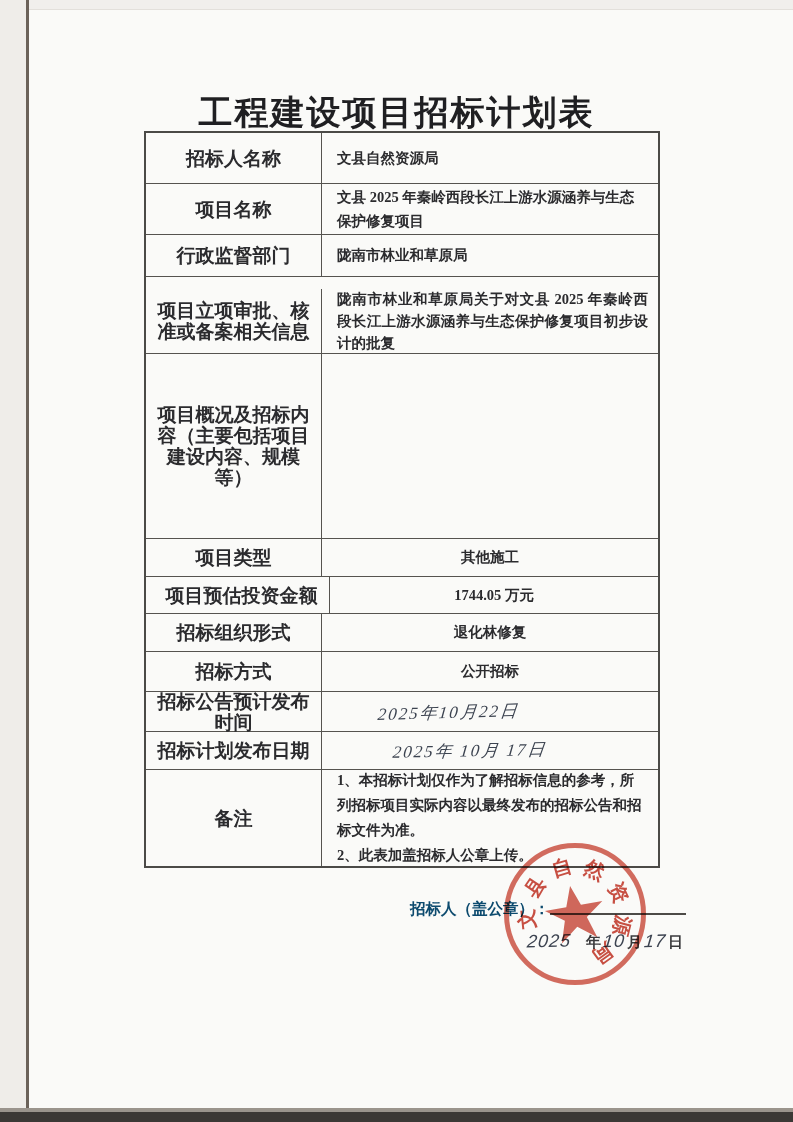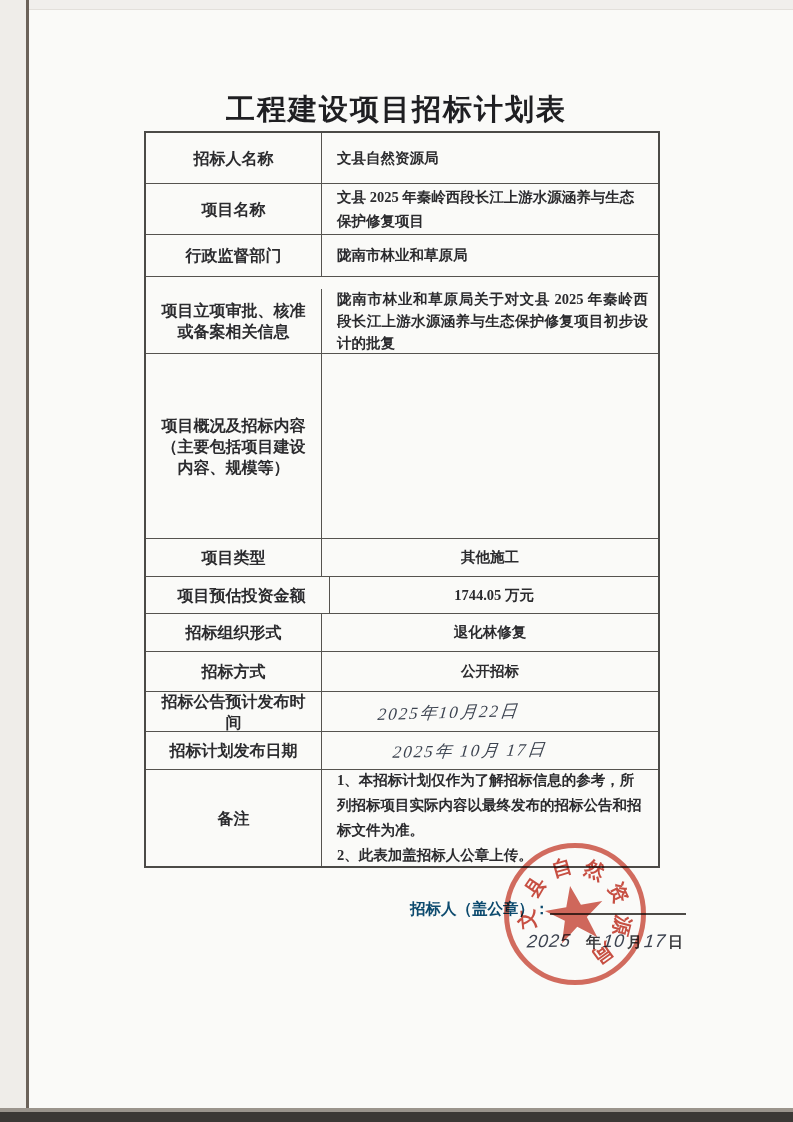--- a/index.html
+++ b/index.html
@@ -12,34 +12,34 @@
   
   .scan-left{position:absolute;left:0;top:0;width:26px;height:1122px;background:#efede9;}
   .scan-left-line{position:absolute;left:26px;top:0;width:3px;height:1122px;background:#6b6259;}
   .scan-top{position:absolute;left:29px;top:0;width:764px;height:9px;background:#f1efec;border-bottom:1px solid #e3e0db;}
   .scan-bottom-soft{position:absolute;left:0;top:1108px;width:793px;height:4px;background:#9a948c;}
   .scan-bottom{position:absolute;left:0;top:1112px;width:793px;height:10px;background:#3b3835;}
 
   .page-title{
     position:absolute;left:0;top:90px;width:793px;text-align:center;
     font-family:"Liberation Serif","DejaVu Serif",serif;
-    font-size:29px;font-weight:bold;letter-spacing:2px;color:#1f1f22;
+    font-size:34px;font-weight:bold;letter-spacing:2px;color:#1f1f22;
   }
 
   
   .bid-table{
     position:absolute;left:144px;top:131px;width:516px;
     border:2px solid #4b4a47;box-sizing:border-box;background:transparent;
   }
   .t-row{display:flex;border-bottom:1px solid #55534f;box-sizing:border-box;}
   .t-row:last-child{border-bottom:none;}
   .t-label{
     width:176px;flex:0 0 176px;border-right:1px solid #55534f;box-sizing:border-box;
     display:flex;align-items:center;justify-content:center;text-align:center;
-    font-size:16px;font-weight:700;line-height:21px;padding:0 8px;color:#2b2b2e;
+    font-size:19px;font-weight:700;line-height:21px;padding:0 8px;color:#2b2b2e;
   }
   .t-value{
     flex:1;box-sizing:border-box;display:flex;align-items:center;
     font-size:14.5px;font-weight:600;color:#2b2b2e;font-family:Liberation Serif, serif;
   }
   .v-left{justify-content:flex-start;padding:2px 10px 2px 15px;}
   .v-center{justify-content:center;text-align:center;padding:2px 8px;}
   .r1{height:51px;} .r2{height:51px;} .r3{height:42px;} .r4{height:65px;margin-top:12px;}
   .r5{height:185px;} .r6{height:38px;} .r7{height:37px;padding-left:8px;} .r8{height:38px;}
   .r9{height:40px;} .r10{height:40px;} .r11{height:38px;} .r12{height:96px;}

